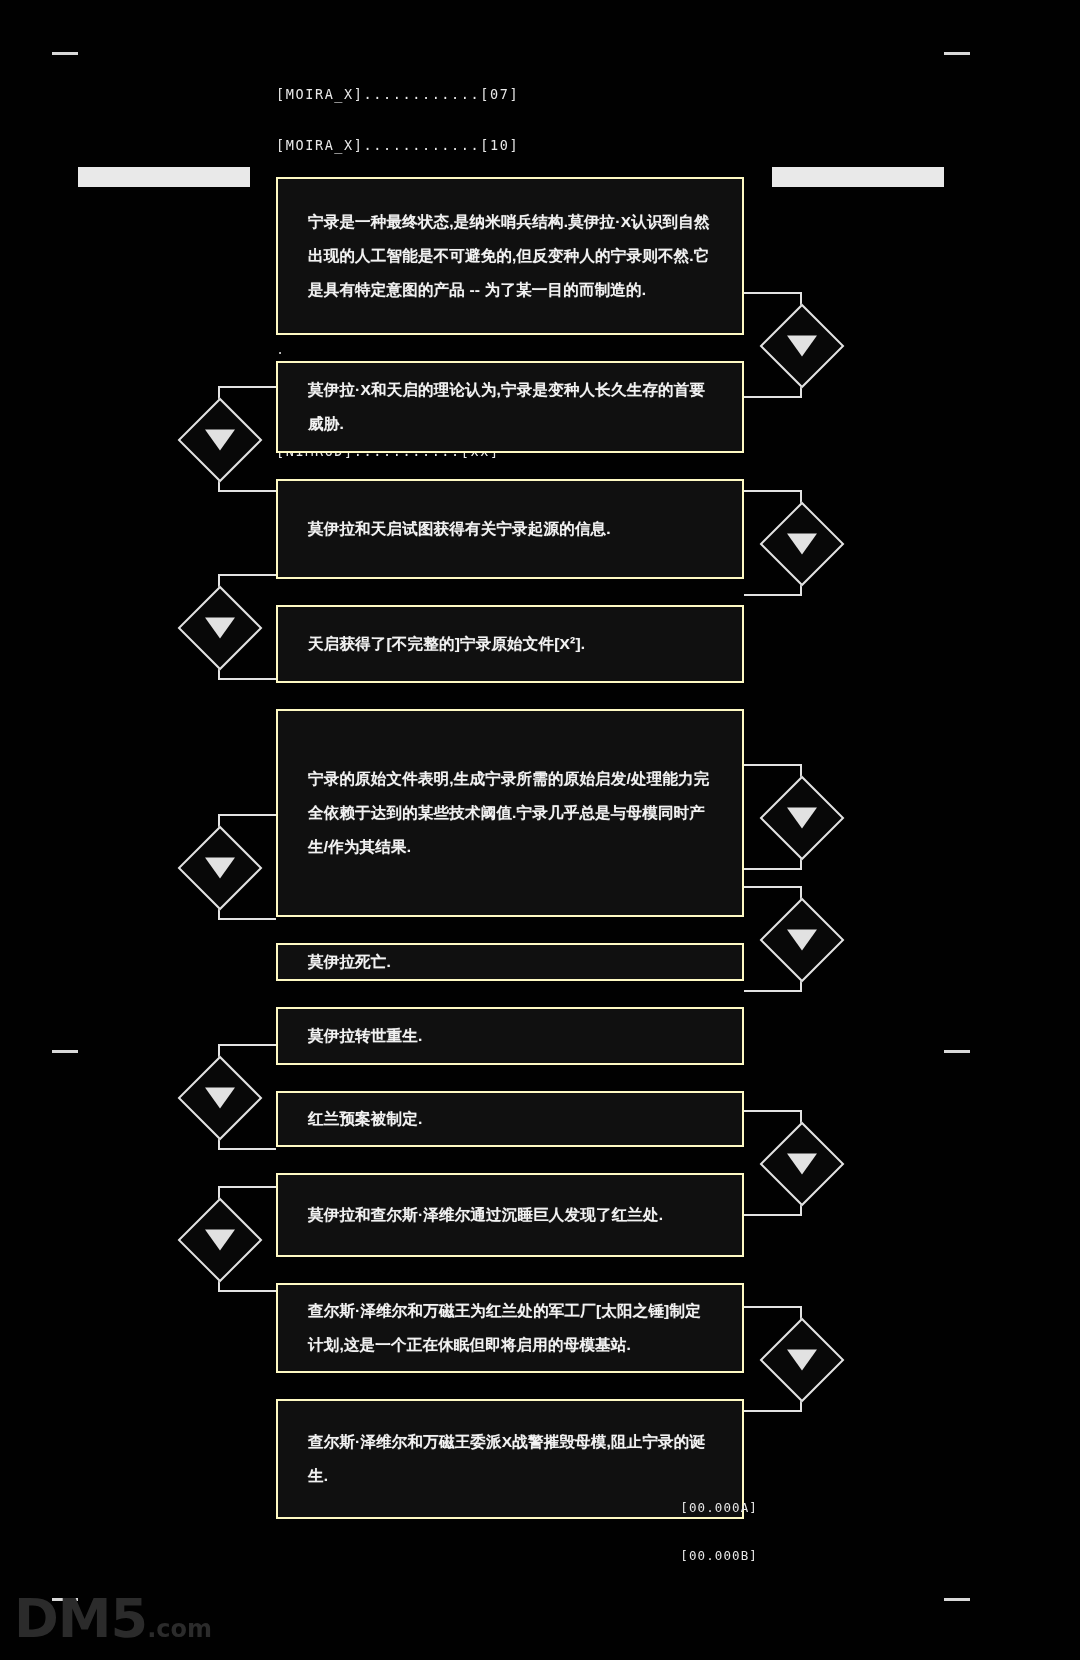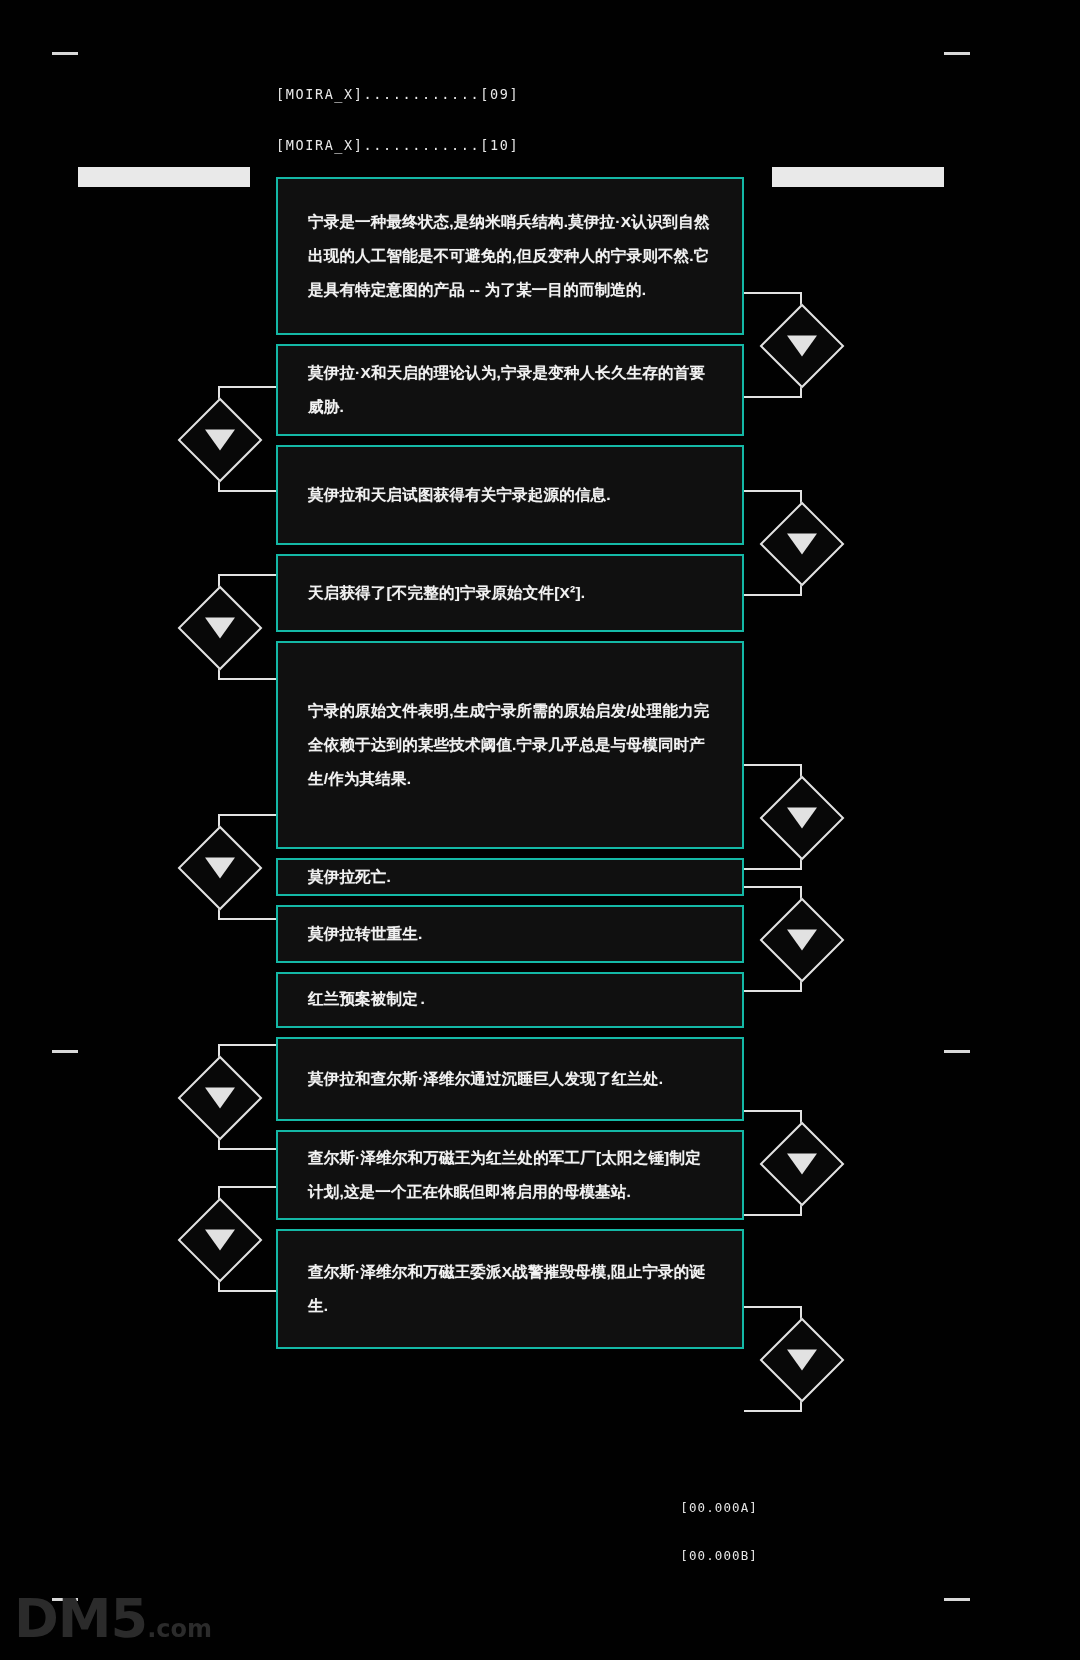--- a/index.html
+++ b/index.html
@@ -54,23 +54,23 @@
   
   #boxcol {
     position: absolute;
     left: 276px;
     top: 177px;
     width: 468px;
   }
   .node {
     position: relative;
     box-sizing: border-box;
-    border: 2px solid #14b8a6;
+    border: 2px solid #fef9c3;
     background: #101010;
-    margin-bottom: 9px;
+    margin-bottom: 26px;
     display: flex;
     align-items: center;
     padding: 0 26px 0 30px;
   }
   .node-text {
     color: #f2f2f2;
     font-size: 15.5px;
     line-height: 34px;
     letter-spacing: 0.2px;
     font-weight: 700;
@@ -142,21 +142,21 @@
 <div id="page">
 
   <div class="tick" style="left:52px;  top:52px;"></div>
   <div class="tick" style="left:944px; top:52px;"></div>
   <div class="tick" style="left:52px;  top:1050px;"></div>
   <div class="tick" style="left:944px; top:1050px;"></div>
   <div class="tick" style="left:52px;  top:1598px;"></div>
   <div class="tick" style="left:944px; top:1598px;"></div>
 
   <div id="codeblock">
-    <div>[MOIRA_X]............[09]</div>
+    <div>[MOIRA_X]............[07]</div>
     <div>[MOIRA_X]............[10]</div>
     <div class="dotline">.</div>
     <div class="dotline">.</div>
     <div class="dotline">.</div>
     <div class="dotline">.</div>
     <div class="dotline">.</div>
     <div>[NIMROD]...........[xx]</div>
   </div>
 
   <div class="headerbar" id="hbar-left"></div>
@@ -246,21 +246,21 @@
       </div>
       <div class="node" id="node-5" style="height: 208px;">
         <div class="node-text">宁录的原始文件表明,生成宁录所需的原始启发/处理能力完全依赖于达到的某些技术阈值.宁录几乎总是与母模同时产生/作为其结果.</div>
       </div>
       <div class="node" id="node-6" style="height: 38px;">
         <div class="node-text">莫伊拉死亡.</div>
       </div>
       <div class="node" id="node-7" style="height: 58px;">
         <div class="node-text">莫伊拉转世重生.</div>
       </div>
-      <div class="node" id="node-9" style="height: 56px; font-family: Liberation Mono, monospace;">
+      <div class="node" id="node-9" style="height: 56px;">
         <div class="node-text">红兰预案被制定.</div>
       </div>
       <div class="node" id="node-10" style="height: 84px;">
         <div class="node-text">莫伊拉和查尔斯·泽维尔通过沉睡巨人发现了红兰处.</div>
       </div>
       <div class="node" id="node-11" style="height: 90px;">
         <div class="node-text">查尔斯·泽维尔和万磁王为红兰处的军工厂[太阳之锤]制定计划,这是一个正在休眠但即将启用的母模基站.</div>
       </div>
       <div class="node" id="node-12" style="height: 120px;">
         <div class="node-text">查尔斯·泽维尔和万磁王委派X战警摧毁母模,阻止宁录的诞生.</div>

